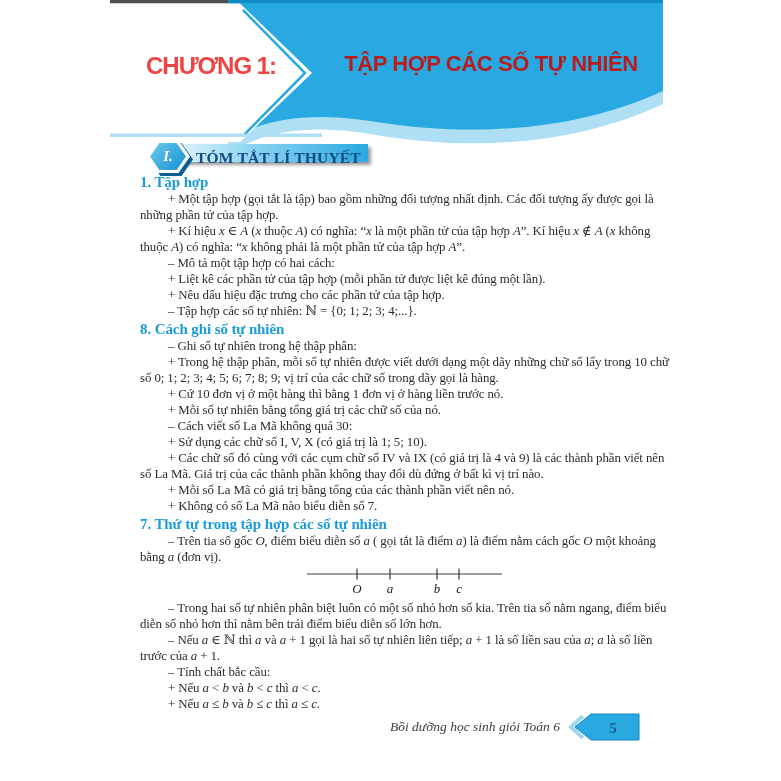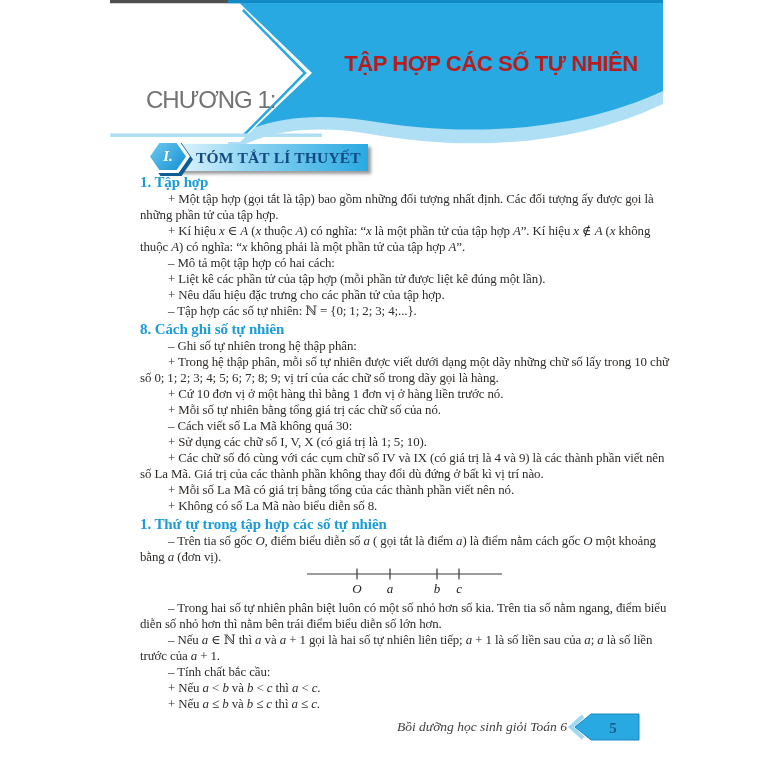--- a/index.html
+++ b/index.html
@@ -10,34 +10,33 @@
     font-family:"Liberation Serif","DejaVu Serif","DejaVu Sans",serif;
     color:#2f2b28;
   }
   .page{position:absolute;inset:0;}
 
   
   .header-art{position:absolute;left:0;top:0;}
   .chapter-label{
     position:absolute;left:146px;top:52px;width:118px;
     font-family:"Liberation Sans","DejaVu Sans",sans-serif;
-    font-weight:normal;font-size:24px;letter-spacing:-1px;color:#737373;
+    font-weight:bold;font-size:24px;letter-spacing:-1px;color:#ef4444;
     white-space:nowrap;
-    margin-top:34px;
   }
   .chapter-title{
     position:absolute;left:326px;top:51px;width:330px;text-align:center;
     font-family:"Liberation Sans","DejaVu Sans",sans-serif;
     font-weight:bold;font-size:22px;letter-spacing:-0.4px;color:#b91c1c;
     white-space:nowrap;
   }
 
   
   .banner-bar{
-    position:absolute;left:168px;top:144px;width:172px;height:27px;
+    position:absolute;left:168px;top:144px;width:172px;height:18px;
     line-height:27px;padding-left:28px;box-sizing:content-box;
     background:linear-gradient(90deg,#eaf7fd 0%,#90d5f2 40%,#29a9e1 100%);
     box-shadow:3px 3px 3px rgba(35,35,35,.45);
     font-weight:bold;font-size:15.5px;color:#124a82;letter-spacing:.2px;
     white-space:nowrap;
   }
   .hex{position:absolute;clip-path:polygon(26% 0,74% 0,100% 50%,74% 100%,26% 100%,0 50%);}
   .hex-shadow{left:149px;top:143px;width:44px;height:33px;background:#0d5d95;}
   .hex-white{left:146px;top:140px;width:44px;height:33px;background:#ffffff;}
   .hex-blue{
@@ -51,21 +50,21 @@
   .content{position:absolute;left:140px;top:172px;width:530px;
     font-size:12.9px;line-height:16px;letter-spacing:-0.1px;}
   .sec-heading{color:#1b9cd9;font-weight:bold;font-size:15px;margin:2px 0 1px;}
   .para{margin:0;text-indent:28px;}
   .var{font-style:italic;}
   .figure{text-align:center;margin:1px 0 0;}
   .figlabel{font-style:italic;font-size:13px;fill:#222;
     font-family:"Liberation Serif","DejaVu Serif",serif;}
 
   
-  .footer{position:absolute;top:712px;right:140px;display:flex;align-items:center;}
+  .footer{position:absolute;top:712px;right:140px;display:flex;align-items:center;gap:7px;}
   .book-title{font-style:italic;font-size:13.5px;color:#3c3c3c;white-space:nowrap;}
   .pagenum{fill:#1d5e91;font-weight:bold;font-size:15px;
     font-family:"Liberation Serif","DejaVu Serif",serif;}
 </style>
 </head>
 <body>
 
 <div class="page">
 
   <svg class="header-art" width="781" height="158" viewBox="0 0 781 158">
@@ -103,24 +102,24 @@
       <div class="section">
         <div class="sec-heading">8. Cách ghi số tự nhiên</div>
         <p class="para"><span>– Ghi số tự nhiên trong hệ thập phân:</span></p>
         <p class="para"><span>+ Trong hệ thập phân, mỗi số tự nhiên được viết dưới dạng một dãy những chữ số lấy trong 10 chữ số 0; 1; 2; 3; 4; 5; 6; 7; 8; 9; vị trí của các chữ số trong dãy gọi là hàng.</span></p>
         <p class="para"><span>+ Cứ 10 đơn vị ở một hàng thì bằng 1 đơn vị ở hàng liền trước nó.</span></p>
         <p class="para"><span>+ Mỗi số tự nhiên bằng tổng giá trị các chữ số của nó.</span></p>
         <p class="para"><span>– Cách viết số La Mã không quá 30:</span></p>
         <p class="para"><span>+ Sử dụng các chữ số I, V, X (có giá trị là 1; 5; 10).</span></p>
         <p class="para"><span>+ Các chữ số đó cùng với các cụm chữ số IV và IX (có giá trị là 4 và 9) là các thành phần viết nên số La Mã. Giá trị của các thành phần không thay đổi dù đứng ở bất kì vị trí nào.</span></p>
         <p class="para"><span>+ Mỗi số La Mã có giá trị bằng tổng của các thành phần viết nên nó.</span></p>
-        <p class="para"><span>+ Không có số La Mã nào biểu diễn số 8.</span></p>
+        <p class="para"><span>+ Không có số La Mã nào biểu diễn số 7.</span></p>
       </div>
       <div class="section">
-        <div class="sec-heading">1. Thứ tự trong tập hợp các số tự nhiên</div>
+        <div class="sec-heading">7. Thứ tự trong tập hợp các số tự nhiên</div>
         <p class="para"><span>– Trên tia số gốc </span><span class="var">O</span><span>, điểm biểu diễn số </span><span class="var">a</span><span> ( gọi tắt là điểm </span><span class="var">a</span><span>) là điểm nằm cách gốc </span><span class="var">O</span><span> một khoảng bằng </span><span class="var">a</span><span> (đơn vị).</span></p>
   <div class="figure">
     <svg width="200" height="30" viewBox="0 0 200 30">
       <line x1="2" y1="8" x2="197" y2="8" stroke="#3a3a3a" stroke-width="1.2"></line>
       <line x1="52" y1="2.5" x2="52" y2="13.5" stroke="#3a3a3a" stroke-width="1.2"></line>
       <line x1="85" y1="2.5" x2="85" y2="13.5" stroke="#3a3a3a" stroke-width="1.2"></line>
       <line x1="132" y1="2.5" x2="132" y2="13.5" stroke="#3a3a3a" stroke-width="1.2"></line>
       <line x1="154" y1="2.5" x2="154" y2="13.5" stroke="#3a3a3a" stroke-width="1.2"></line>
       <text x="52" y="27" text-anchor="middle" class="figlabel">O</text>
       <text x="85" y="27" text-anchor="middle" class="figlabel">a</text>

